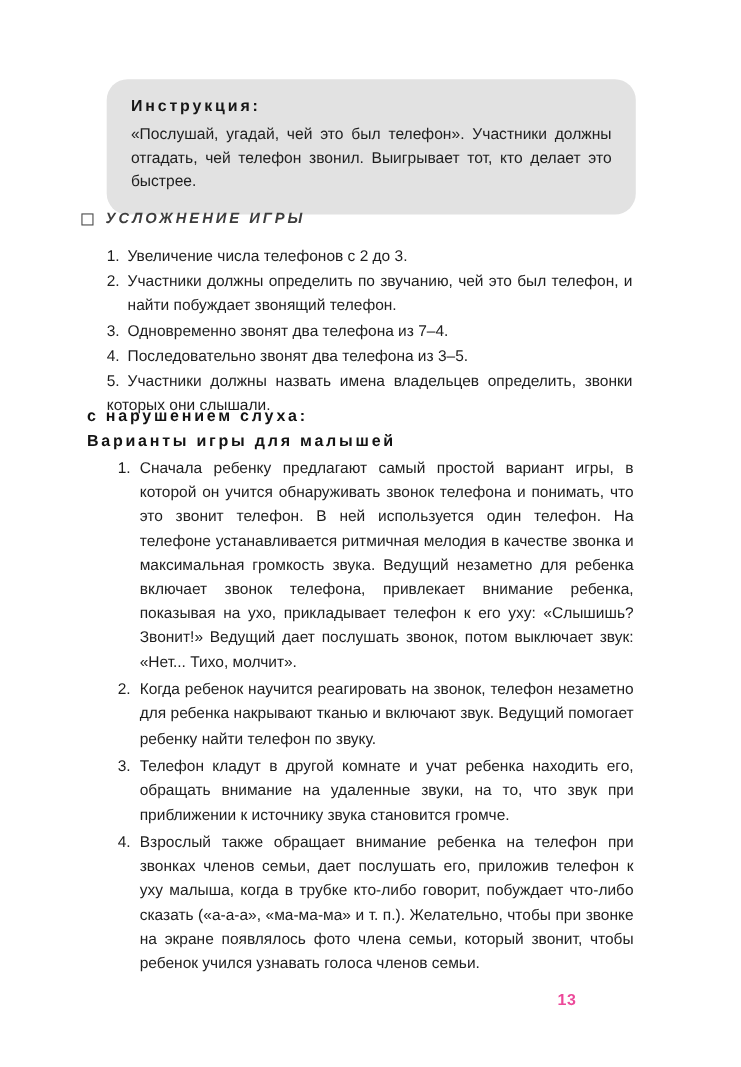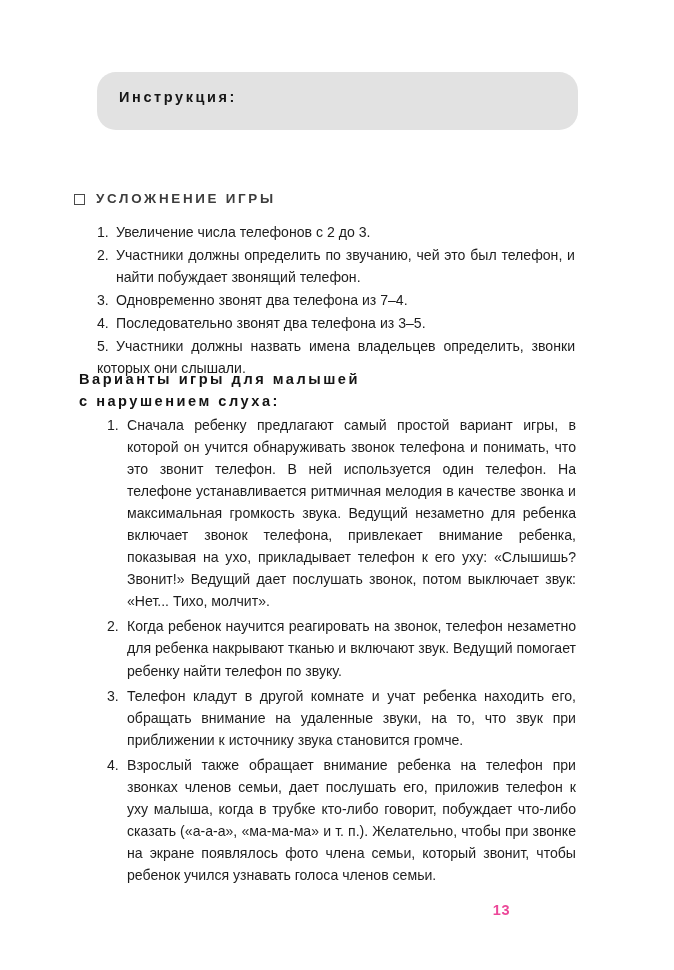--- a/index.html
+++ b/index.html
@@ -16,20 +16,21 @@
     position: relative;
     overflow: hidden;
     -webkit-font-smoothing: antialiased;
   }
 
   .page {
     position: absolute;
     left: 0; top: 0;
     width: 574px;
     height: 970px;
+    padding-left: 14px;
   }
 
   
   .instruction-box {
     position: absolute;
     left: 97px;
     top: 72px;
     width: 481px;
     box-sizing: border-box;
     background: #e2e2e2;
@@ -55,20 +56,21 @@
   }
 
   
   .section-heading {
     position: absolute;
     left: 74px;
     top: 192px;
     display: flex;
     align-items: flex-end;
     gap: 11px;
+    font-style: italic;
   }
   .square-icon {
     width: 9px;
     height: 9px;
     border: 1.4px solid #4a4a4a;
     background: transparent;
     display: inline-block;
     flex: 0 0 auto;
     position: relative;
     top: 0px;
@@ -163,20 +165,21 @@
     letter-spacing: 0.5px;
   }
 </style>
 </head>
 <body>
 
 <div class="page">
 
   <div class="instruction-box">
     <div class="instruction-title">Инструкция:</div>
+    <p class="instruction-text">«Послушай, угадай, чей это был телефон». Участники должны отгадать, чей телефон звонил. Выигрывает тот, кто делает это быстрее.</p>
   </div>
 
   <div class="section-heading">
     <span class="square-icon"></span>
     <span class="section-heading-label">УСЛОЖНЕНИЕ ИГРЫ</span>
   </div>
 
   <div class="list-simple">
     <div class="li">
       <span class="num">1.</span>
@@ -194,22 +197,22 @@
       <span class="num">4.</span>
       <span class="body">Последовательно звонят два телефона из 3–5.</span>
     </div>
     <div class="li">
       <span class="num">5.</span>
       <span class="body no-indent-wrap"><span class="first-line-pad"></span><span>Участники должны назвать имена владельцев определить, звонки которых они слышали.</span></span>
     </div>
   </div>
 
   <div class="subheading">
+    <div>с нарушением слуха:</div>
     <div>Варианты игры для малышей</div>
-    <div>с нарушением слуха:</div>
   </div>
 
   <div class="list-main">
     <div class="li">
       <span class="num">1.</span>
       <span class="body">Сначала ребенку предлагают самый простой вариант игры, в которой он учится обнаруживать звонок телефона и понимать, что это звонит телефон. В ней используется один телефон. На телефоне устанавливается ритмичная мелодия в качестве звонка и максимальная громкость звука. Ведущий незаметно для ребенка включает звонок телефона, привлекает внимание ребенка, показывая на ухо, прикладывает телефон к его уху: «Слышишь? Звонит!» Ведущий дает послушать звонок, потом выключает звук: «Нет... Тихо, молчит».</span>
     </div>
     <div class="li">
       <span class="num">2.</span>
       <span class="body">Когда ребенок научится реагировать на звонок, телефон незаметно для ребенка накрывают тканью и включают звук. Ведущий помогает ребенку найти телефон по звуку.</span>

